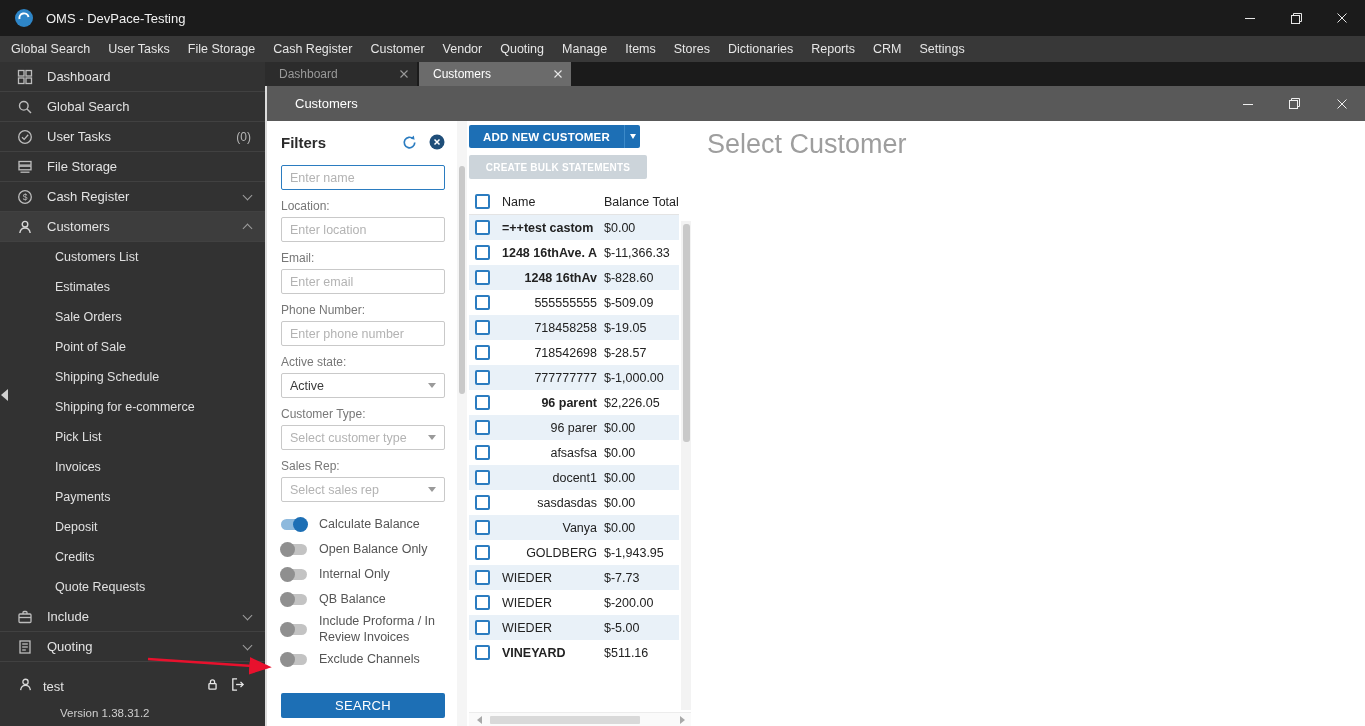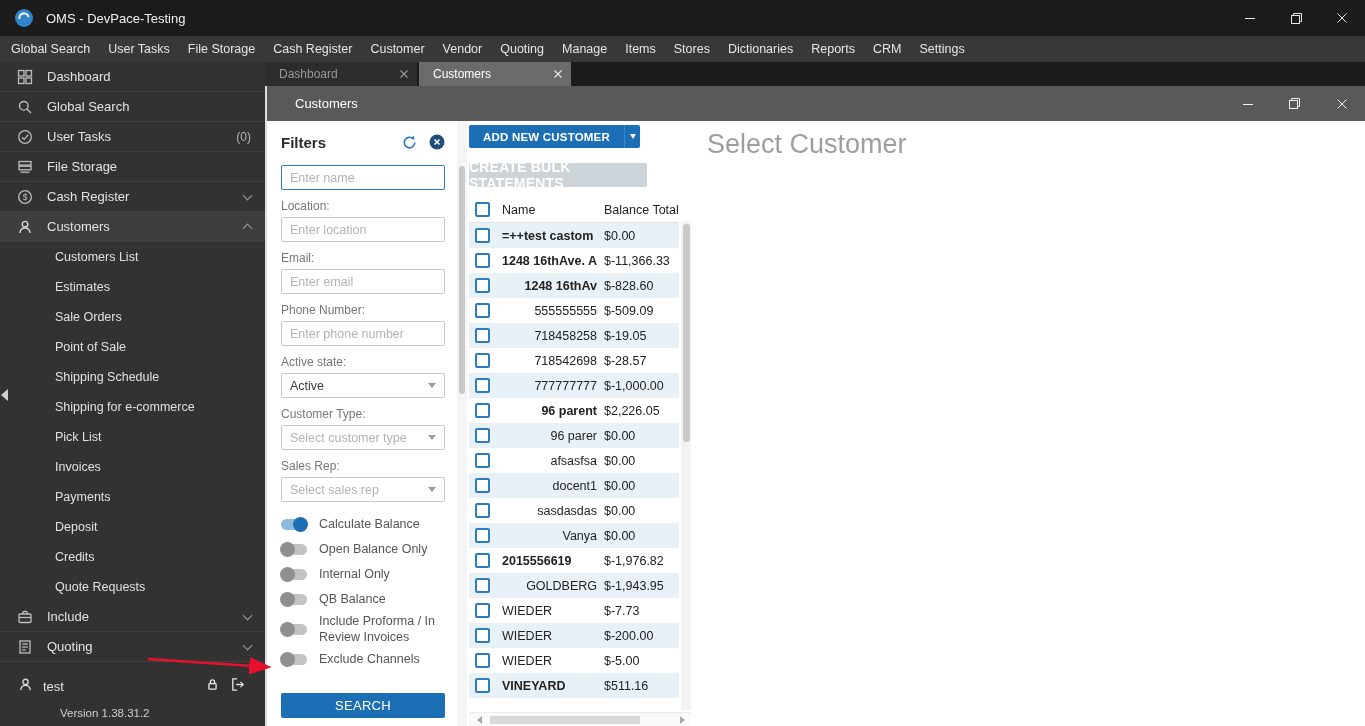--- a/index.html
+++ b/index.html
@@ -78,21 +78,21 @@
   
   .filters-scrollbar { width:10px; flex-shrink:0; background:#f5f5f5; position:relative; }
   .filters-scrollbar .sb-thumb { position:absolute; left:2px; top:45px; width:6px; height:228px; background:#c9c9c9; border-radius:3px; }
 
   
   .table-panel { width:226px; flex-shrink:0; display:flex; flex-direction:column; position:relative; padding-left:2px; min-height:0; }
   .btn-row { display:flex; margin-top:4px; flex-shrink:0; }
   .add-btn { width:155px; height:23px; background:#1d6fb5; color:#fff; font-size:11.5px; font-weight:bold; display:flex; align-items:center; justify-content:center; border-radius:2px 0 0 2px; cursor:pointer; letter-spacing:0.2px; }
   .add-caret { width:16px; height:23px; background:#1d6fb5; border-left:1px solid #3c8ac9; display:flex; align-items:center; justify-content:center; border-radius:0 2px 2px 0; cursor:pointer; }
   .add-caret .caret { border-top-color:#fff; border-left-width:3.5px; border-right-width:3.5px; }
-  .bulk-btn { width:178px; height:24px; margin-top:15px; background:#ccd4da; color:#fff; font-size:14px; font-weight:bold; display:flex; align-items:center; justify-content:center; border-radius:2px; flex-shrink:0; letter-spacing:0.2px; }
+  .bulk-btn { width:178px; height:24px; margin-top:7px; background:#ccd4da; color:#fff; font-size:10px; font-weight:bold; display:flex; align-items:center; justify-content:center; border-radius:2px; flex-shrink:0; letter-spacing:0.2px; }
   .t-header { display:flex; align-items:center; height:26px; margin-top:10px; margin-right:14px; border-bottom:1px solid #e4e4e4; padding-left:6px; flex-shrink:0; }
   .t-header .hdr { font-size:12.5px; color:#333; }
   .checkbox { width:15px; height:15px; border:2px solid #2b7cc0; border-radius:2px; background:#fff; flex-shrink:0; }
   .t-rows { flex:1; overflow:hidden; margin-right:14px; min-height:0; }
   .t-row { display:flex; align-items:center; height:25px; padding-left:6px; }
   .t-rows > div:nth-of-type(odd) { background:#e9f1f8; }
   .cell { white-space:nowrap; overflow:hidden; }
   .cell.name { width:95px; margin-left:12px; font-size:12.5px; color:#222; }
   .cell.name.bold { font-weight:bold; }
   .cell.name.alignr { text-align:right; }
@@ -523,25 +523,20 @@
                   <span class="cell name alignr">sasdasdas</span>
                   <span class="cell balance">$0.00</span>
                 </div>
 
                 <div class="t-row">
                   <span class="checkbox"></span>
                   <span class="cell name alignr">Vanya</span>
                   <span class="cell balance">$0.00</span>
                 </div>
 
-                <div class="t-row">
-                  <span class="checkbox"></span>
-                  <span class="cell name bold">2015556619</span>
-                  <span class="cell balance">$-1,976.82</span>
-                </div>
 
                 <div class="t-row">
                   <span class="checkbox"></span>
                   <span class="cell name alignr">GOLDBERG</span>
                   <span class="cell balance">$-1,943.95</span>
                 </div>
 
                 <div class="t-row">
                   <span class="checkbox"></span>
                   <span class="cell name">WIEDER</span>

